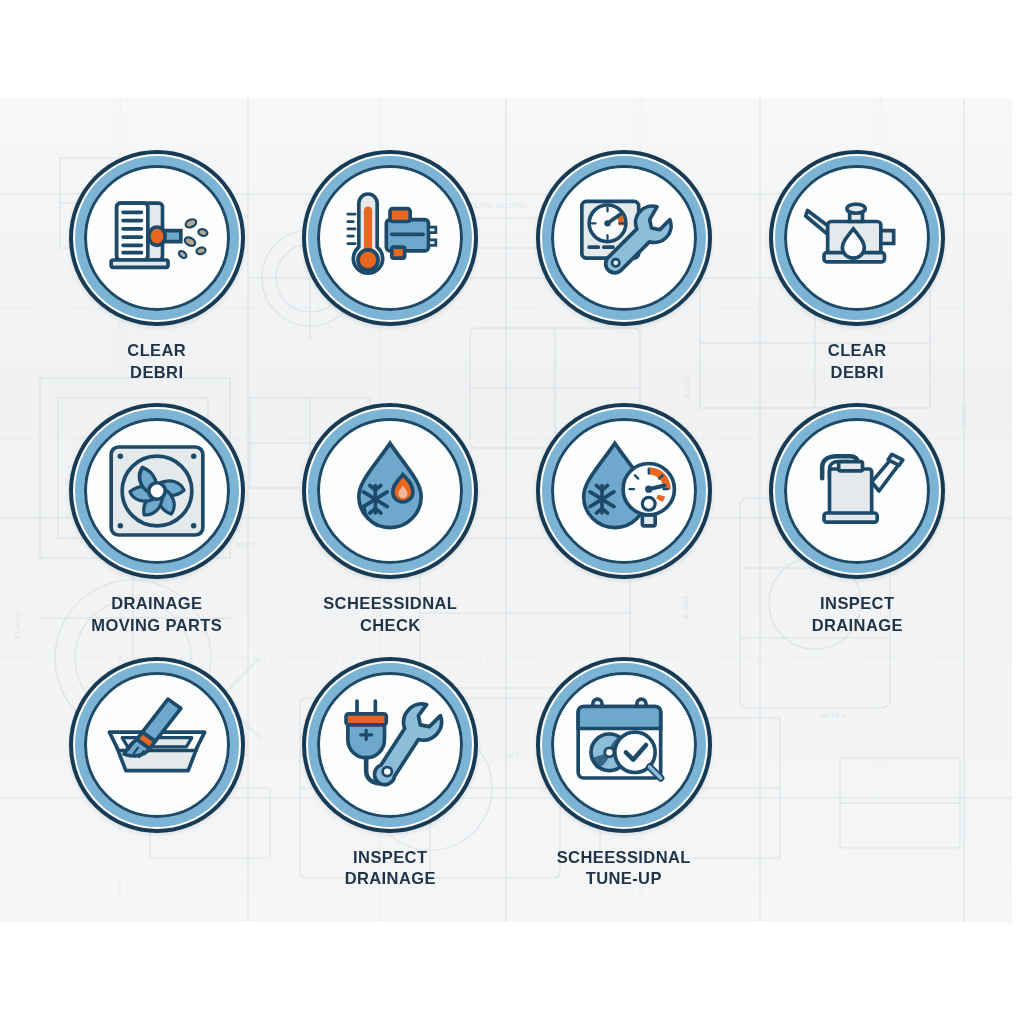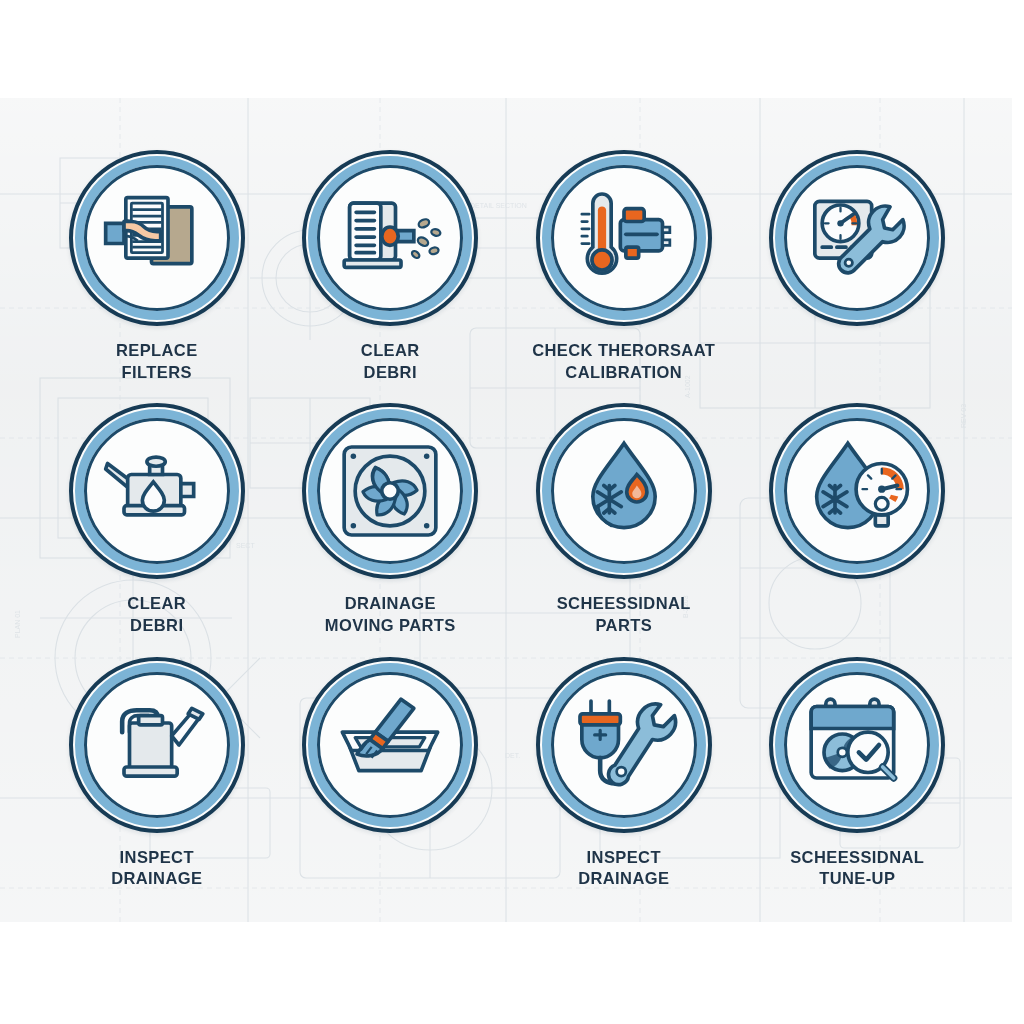--- a/index.html
+++ b/index.html
@@ -161,42 +161,20 @@
           <text x="966" y="330" transform="rotate(-90 966 330)">REV 03</text>
           <text x="505" y="660">DET.</text>
           <text x="820" y="620">NOTE 4</text>
         </g>
       </svg>
     </div>
   </div>
 
   <div id="grid">
 
-    <div class="cell">
-      <div class="badge">
-        <div class="glyph">
-          <svg viewBox="0 0 120 120">
-            <rect x="54" y="26" width="44" height="62" rx="2" class="fl-speck" stroke="#1d4a69" stroke-width="4"></rect>
-            <rect x="26" y="16" width="46" height="66" rx="2" class="fl-white" stroke="#1d4a69" stroke-width="4"></rect>
-            <rect x="32" y="22" width="34" height="54" rx="1" fill="#fbfcfd" stroke="#1d4a69" stroke-width="3"></rect>
-            <g stroke="#1d4a69" stroke-width="3">
-              <path d="M33 29H65M33 36H65M33 43H65M33 50H65M33 57H65M33 64H65M33 70H65"></path>
-            </g>
-            <path d="M4 44h20v22H4z" class="fl-blue" stroke="#1d4a69" stroke-width="4"></path>
-            <path d="M24 42c6-2 12 2 16 6 3 3 9 4 14 4h6" class="fl-skin" stroke="#1d4a69" stroke-width="4"></path>
-            <path d="M24 42h8c7 0 11 3 14 6 4 4 8 5 14 5h4v10h-6c-8 0-13-2-18-6-4-3-8-5-13-5h-3z" class="fl-skin" stroke="#1d4a69" stroke-width="4" stroke-linejoin="round"></path>
-            <path d="M26 58c5 0 9 2 13 5" fill="none" stroke="#1d4a69" stroke-width="3"></path>
-          </svg>
-        </div>
-      </div>
-      <div class="caption">
-        <span>REPLACE</span>
-        <span class="l2">FILTERS</span>
-      </div>
-    </div>
 
     <div class="cell">
       <div class="badge">
         <div class="glyph">
           <svg viewBox="0 0 120 120">
             <rect x="16" y="22" width="50" height="62" rx="4" class="fl-light" stroke="#1d4a69" stroke-width="4"></rect>
             <rect x="16" y="22" width="34" height="62" rx="4" class="fl-white" stroke="#1d4a69" stroke-width="4"></rect>
             <g stroke="#1d4a69" stroke-width="4" stroke-linecap="round">
               <path d="M23 32h20M23 41h20M23 50h20M23 59h20M23 68h20M23 76h20"></path>
             </g>
@@ -230,24 +208,20 @@
               <path d="M14 34h8M14 42h6M14 50h8M14 58h6M14 66h8"></path>
             </g>
             <rect x="56" y="40" width="46" height="34" rx="4" class="fl-blue" stroke="#1d4a69" stroke-width="4"></rect>
             <rect x="60" y="28" width="22" height="14" rx="3" class="fl-orange" stroke="#1d4a69" stroke-width="4"></rect>
             <rect x="62" y="70" width="14" height="12" rx="2" class="fl-orange" stroke="#1d4a69" stroke-width="4"></rect>
             <path d="M62 56h34" stroke="#1d4a69" stroke-width="4" stroke-linecap="round"></path>
             <path d="M102 48h8v6h-8zM102 62h8v6h-8z" class="fl-light" stroke="#1d4a69" stroke-width="3"></path>
           </svg>
         </div>
       </div>
-      <div class="caption">
-        <span>CHECK THERORSAAT</span>
-        <span class="l2">CALIBRATION</span>
-      </div>
     </div>
 
     <div class="cell">
       <div class="badge">
         <div class="glyph">
           <svg viewBox="0 0 120 120">
             <rect x="14" y="20" width="62" height="62" rx="5" class="fl-light" stroke="#1d4a69" stroke-width="4"></rect>
             <circle cx="42" cy="44" r="20" class="fl-white" stroke="#1d4a69" stroke-width="4"></circle>
             <path d="M42 44 A20 20 0 0 1 58 34 L42 44Z" fill="#e8661f"></path>
             <path d="M56 32a20 20 0 0 1 4 14h-6a14 14 0 0 0-2-9z" class="fl-orange"></path>
@@ -326,21 +300,21 @@
               <path d="M44 54v30M31 61l26 16M57 61L31 77"></path>
               <path d="M44 59l-6-5M44 59l6-5M44 79l-6 5M44 79l6 5"></path>
             </g>
             <path d="M74 42c7 7 11 12 11 19a11 11 0 0 1-22 0c0-8 6-12 11-19z" class="fl-orange" stroke="#1d4a69" stroke-width="4"></path>
             <path d="M74 54c3 4 5 6 5 9a5 5 0 0 1-10 0c0-3 3-5 5-9z" class="fl-white" opacity=".55"></path>
           </svg>
         </div>
       </div>
       <div class="caption">
         <span>SCHEESSIDNAL</span>
-        <span class="l2">PARTS</span>
+        <span class="l2">CHECK</span>
       </div>
     </div>
 
     <div class="cell">
       <div class="badge">
         <div class="glyph">
           <svg viewBox="0 0 120 120">
             <path d="M50 8c18 26 34 42 34 58a34 34 0 0 1-68 0C16 50 32 34 50 8z" class="fl-blue" stroke="#1d4a69" stroke-width="4"></path>
             <g stroke="#1d4a69" stroke-width="4" stroke-linecap="round">
               <path d="M36 54v30M23 61l26 16M49 61L23 77"></path>

